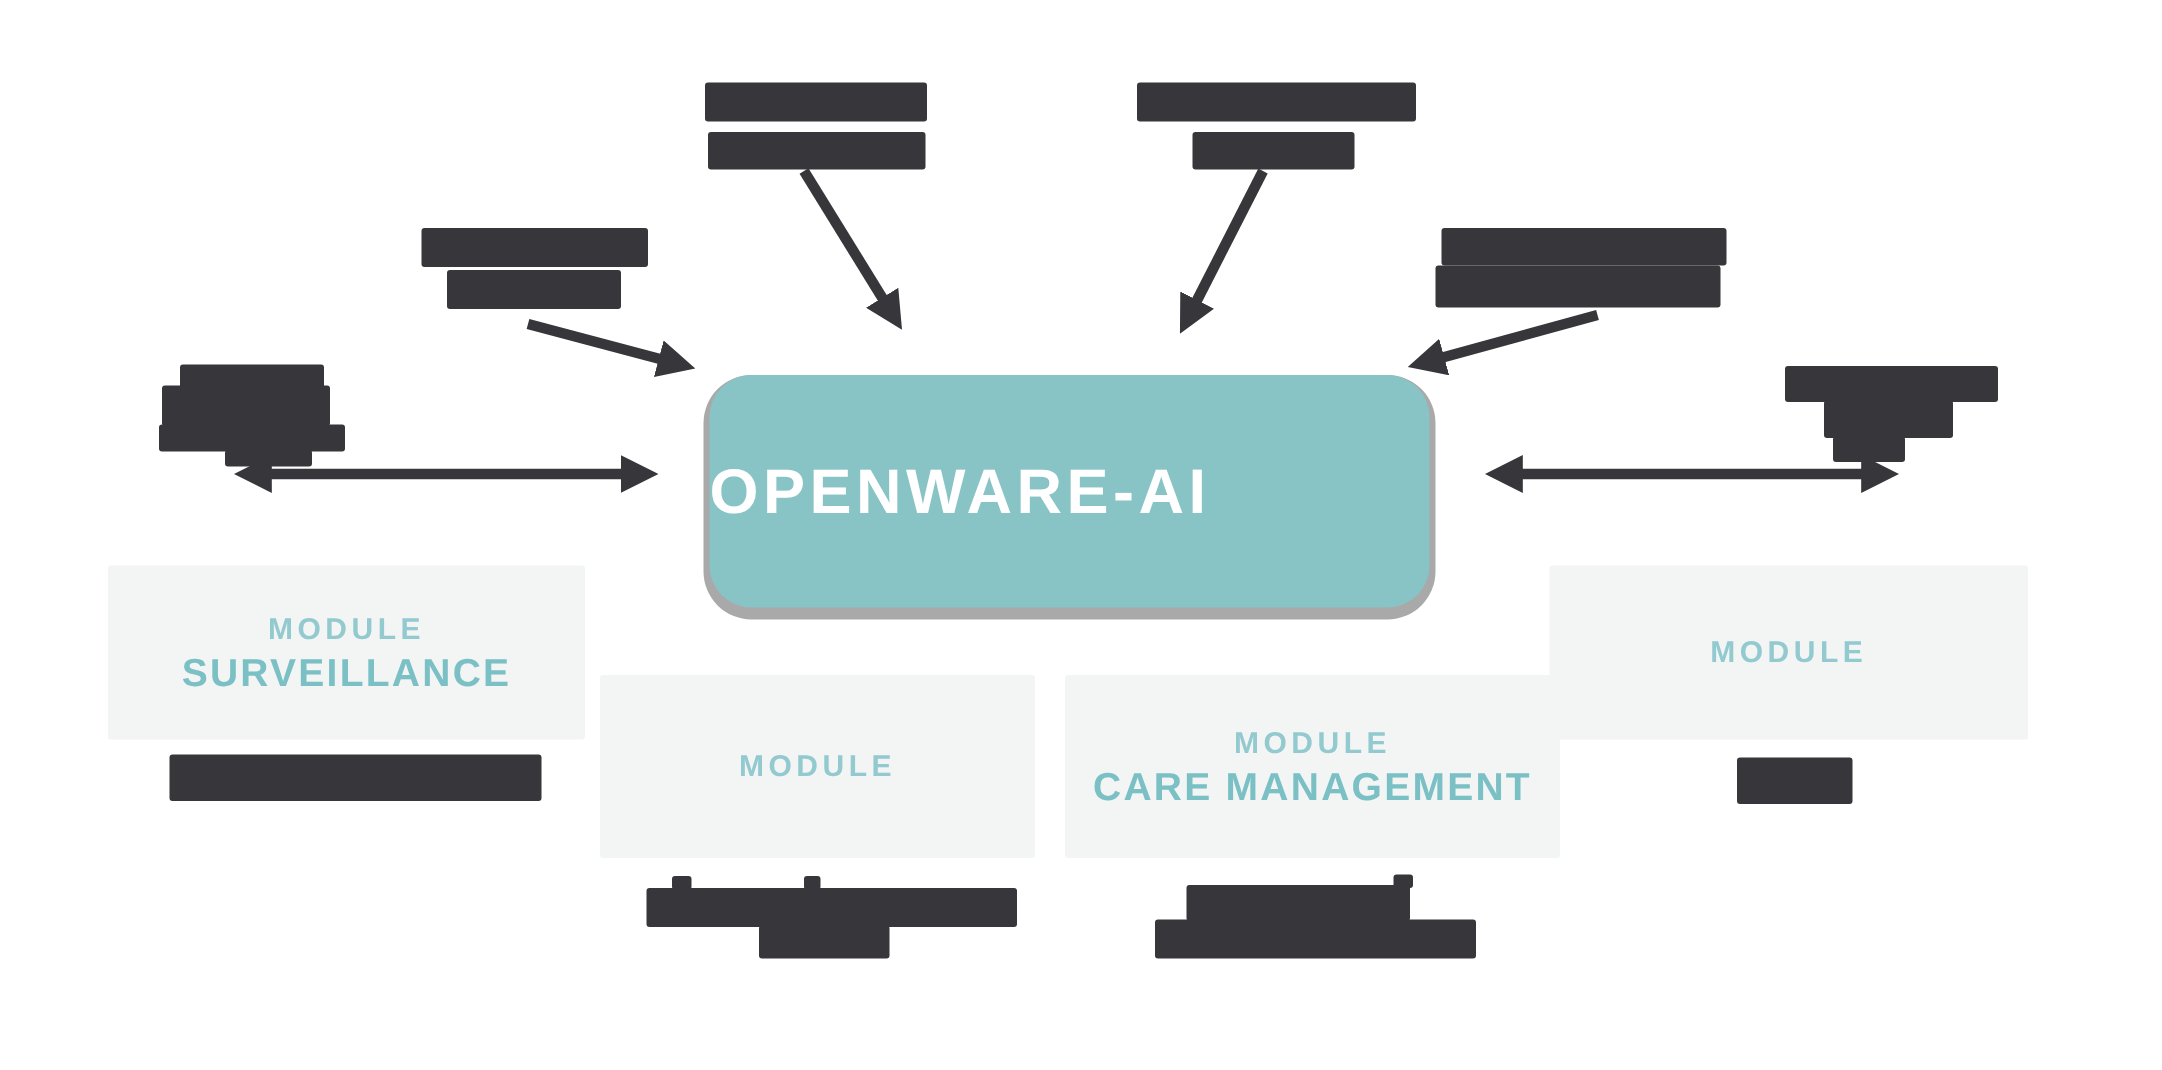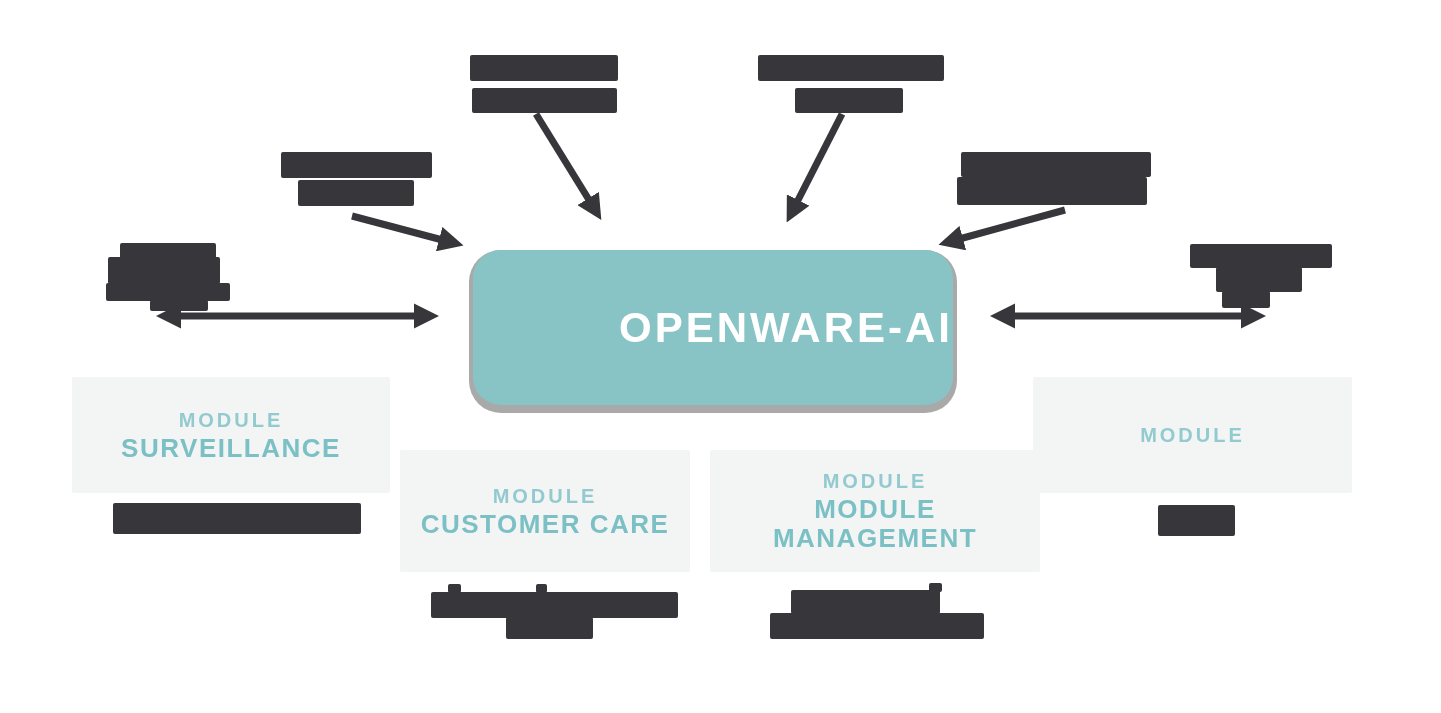--- a/index.html
+++ b/index.html
@@ -15,21 +15,21 @@
     position:absolute;
     background:#36363b;
     border-radius:2px;
   }
   .center-node{
     position:absolute;
     left:473px;top:250px;width:480px;height:155px;
     background:#88c4c6;
     border-radius:28px;
     box-shadow:0 4px 0 4px #a9a9a9;
-    display:flex;align-items:center;justify-content:flex-end;
+    display:flex;align-items:center;justify-content:flex-start;
   }
   .center-node .label{
     color:#ffffff;
     font-size:42px;
     font-weight:bold;
     letter-spacing:3px;
   }
   .module-box{
     position:absolute;
     background:#f3f4f4;
@@ -111,25 +111,24 @@
     <span class="label">OPENWARE-AI</span>
   </div>
 
   <div class="module-box box-surveillance">
     <span class="eyebrow">MODULE</span>
     <span class="title">SURVEILLANCE</span>
   </div>
 
   <div class="module-box box-customer-care">
     <span class="eyebrow">MODULE</span>
-    <span class="title">CUSTOMER CARE</span>
   </div>
 
   <div class="module-box box-drone">
     <span class="eyebrow">MODULE</span>
-    <span class="title">MODULE MANAGEMENT</span>
+    <span class="title">CARE MANAGEMENT</span>
   </div>
 
   <div class="module-box box-security">
     <span class="eyebrow">MODULE</span>
   </div>
 
 </div>
 
 </body></html>

